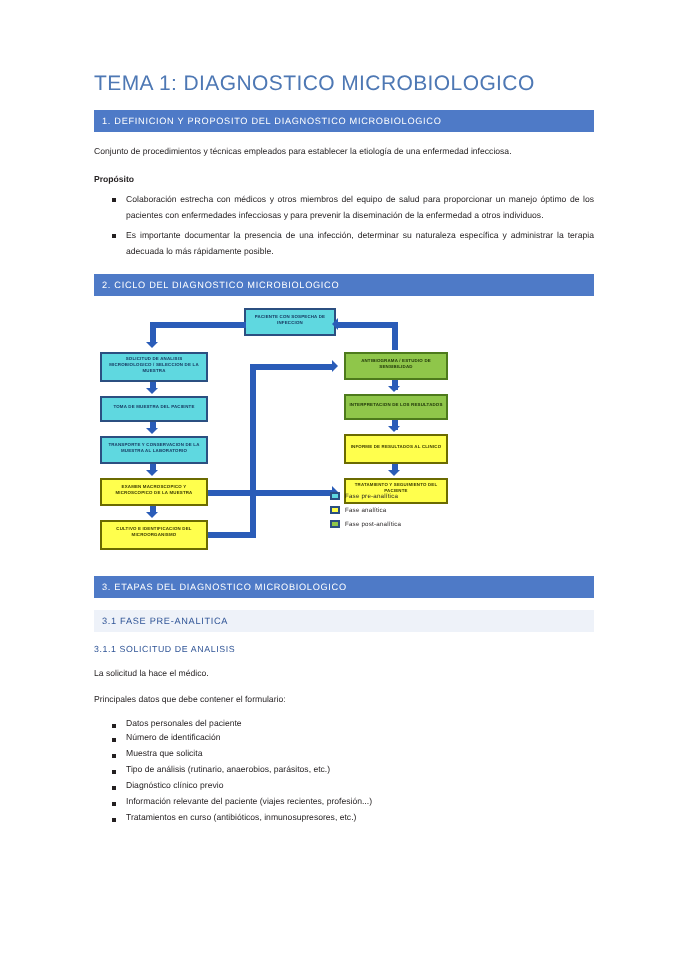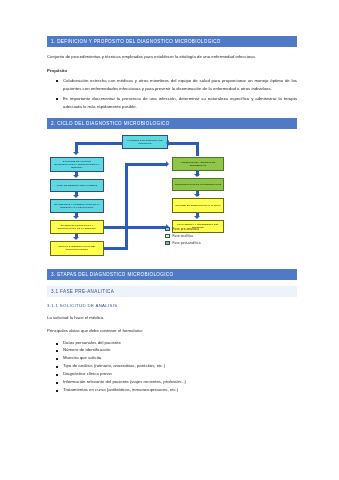--- a/index.html
+++ b/index.html
@@ -46,20 +46,21 @@
   .lg-row{display:flex;align-items:center;margin-bottom:2.5px;}
   .lg-sw{width:4.5px;height:4.5px;border:0.7px solid #2b4f81;margin-right:3px;box-sizing:border-box;}
   .lg-tx{font-size:3.1px;color:#231f20;letter-spacing:.1px;}
 </style>
 </head>
 <body>
 
 <div class="page">
   <div class="content">
 
+    <h1 class="doc-title">TEMA 1: DIAGNOSTICO MICROBIOLOGICO</h1>
 
     <div class="sec-bar">1. DEFINICION Y PROPOSITO DEL DIAGNOSTICO MICROBIOLOGICO</div>
     <p class="body">Conjunto de procedimientos y técnicas empleados para establecer la etiología de una enfermedad infecciosa.</p>
     <div class="bold">Propósito</div>
     <ul class="bl">
       <li>Colaboración estrecha con médicos y otros miembros del equipo de salud para proporcionar un manejo óptimo de los pacientes con enfermedades infecciosas y para prevenir la diseminación de la enfermedad a otros individuos.</li>
       <li>Es importante documentar la presencia de una infección, determinar su naturaleza específica y administrar la terapia adecuada lo más rápidamente posible.</li>
     </ul>
 
     <div class="sec-bar">2. CICLO DEL DIAGNOSTICO MICROBIOLOGICO</div>

